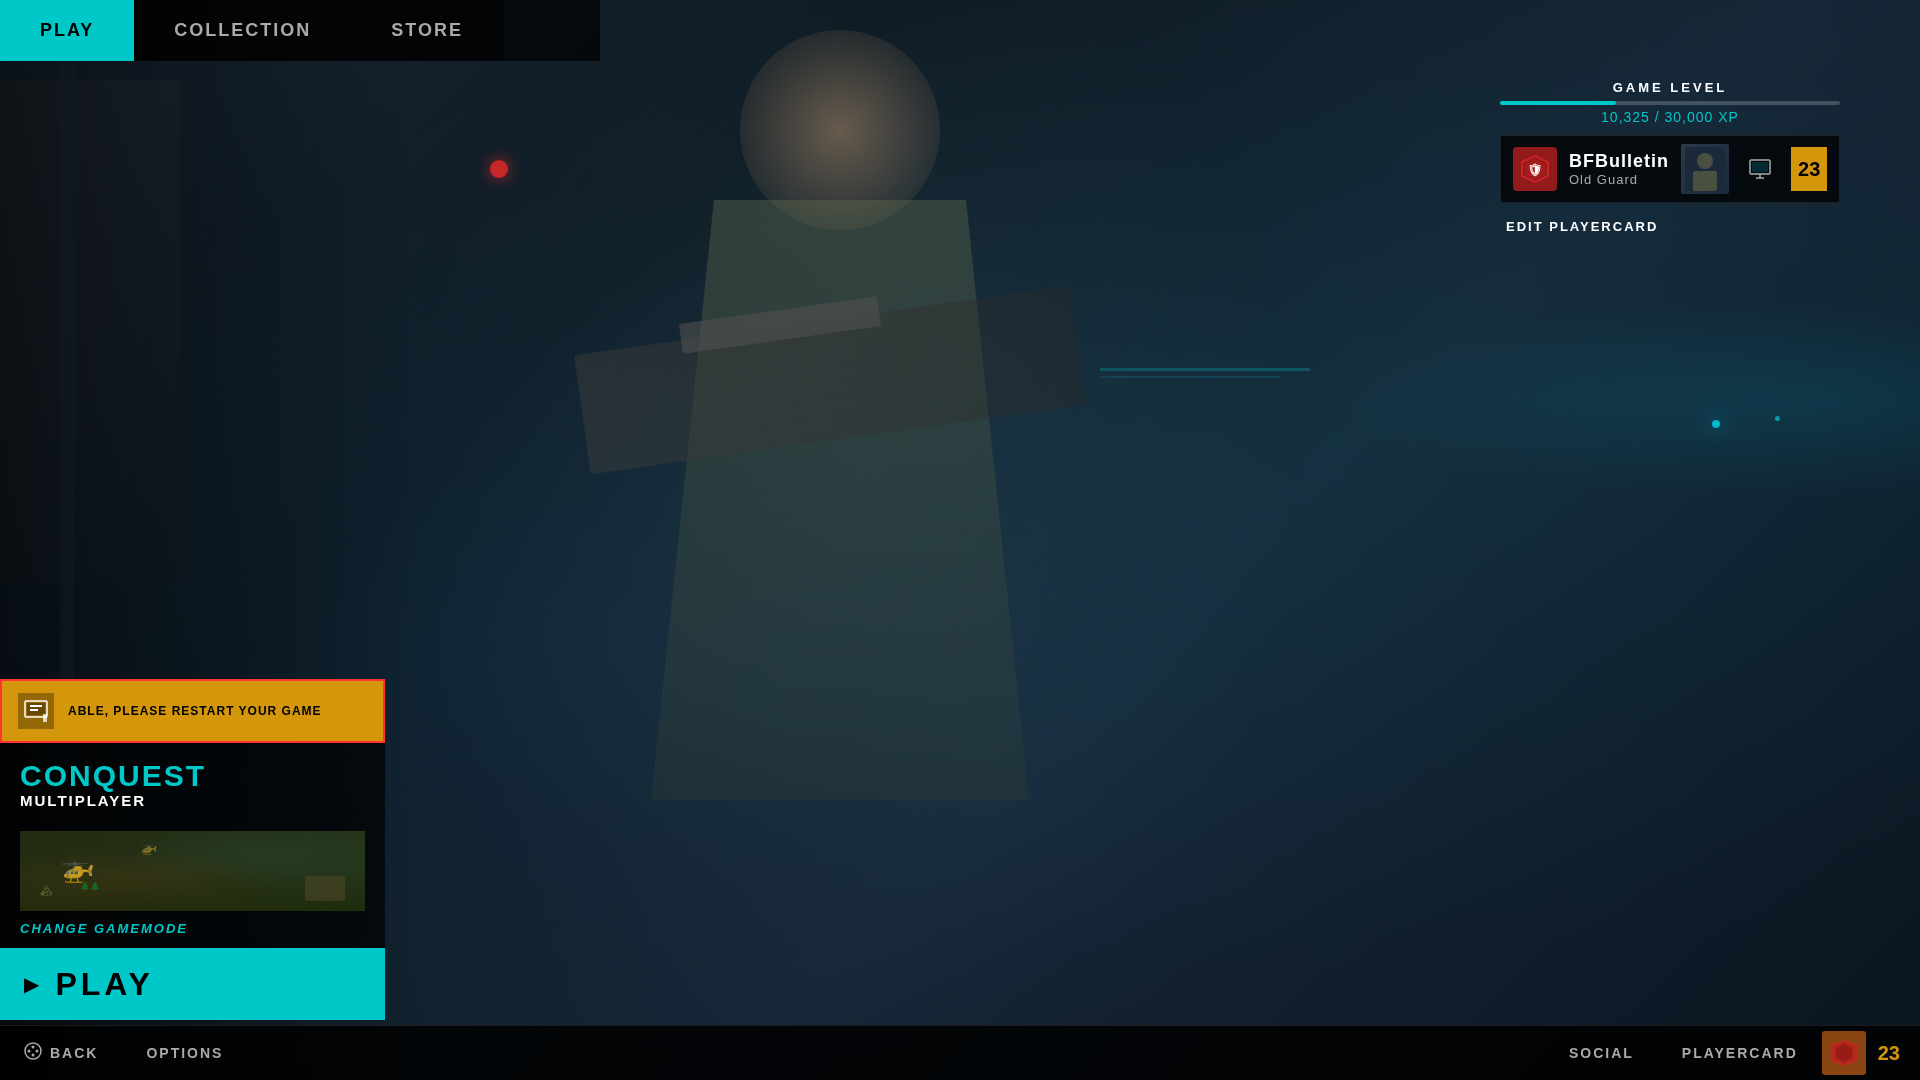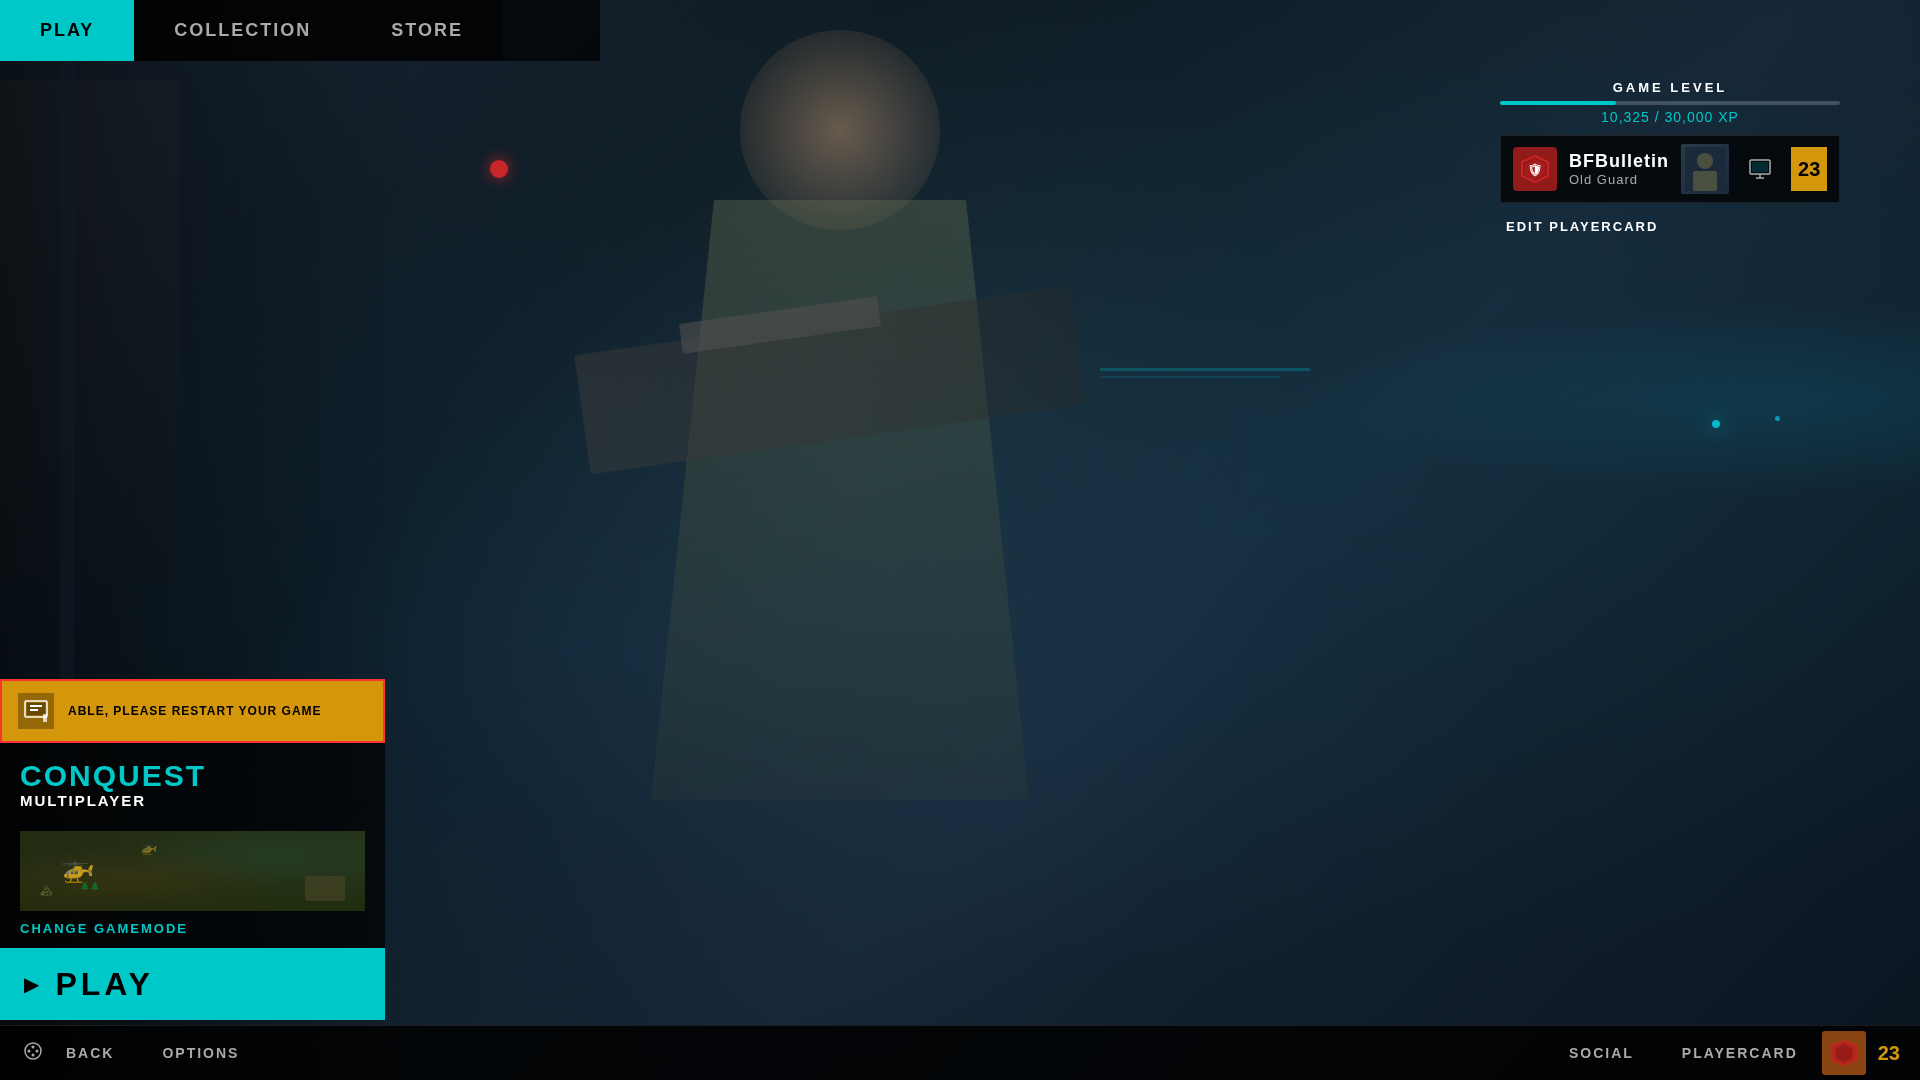--- a/index.html
+++ b/index.html
@@ -292,20 +292,21 @@
       opacity: 0.7;
     }
 
     #change-gamemode {
       color: #00c8c8;
       font-size: 13px;
       font-weight: 700;
       letter-spacing: 2px;
       cursor: pointer;
       text-transform: uppercase;
+      font-style: italic;
     }
 
     
     #play-button {
       background: #00c8c8;
       display: flex;
       align-items: center;
       padding: 0 24px;
       height: 72px;
       cursor: pointer;
@@ -335,21 +336,21 @@
       background: rgba(0,0,0,0.85);
       display: flex;
       align-items: center;
       z-index: 10;
       border-top: 1px solid rgba(255,255,255,0.1);
     }
 
     .bottom-nav-item {
       display: flex;
       align-items: center;
-      gap: 24px;
+      gap: 8px;
       padding: 0 24px;
       height: 100%;
       cursor: pointer;
       color: #aaa;
       font-size: 14px;
       font-weight: 700;
       letter-spacing: 2px;
       text-transform: uppercase;
     }
 

